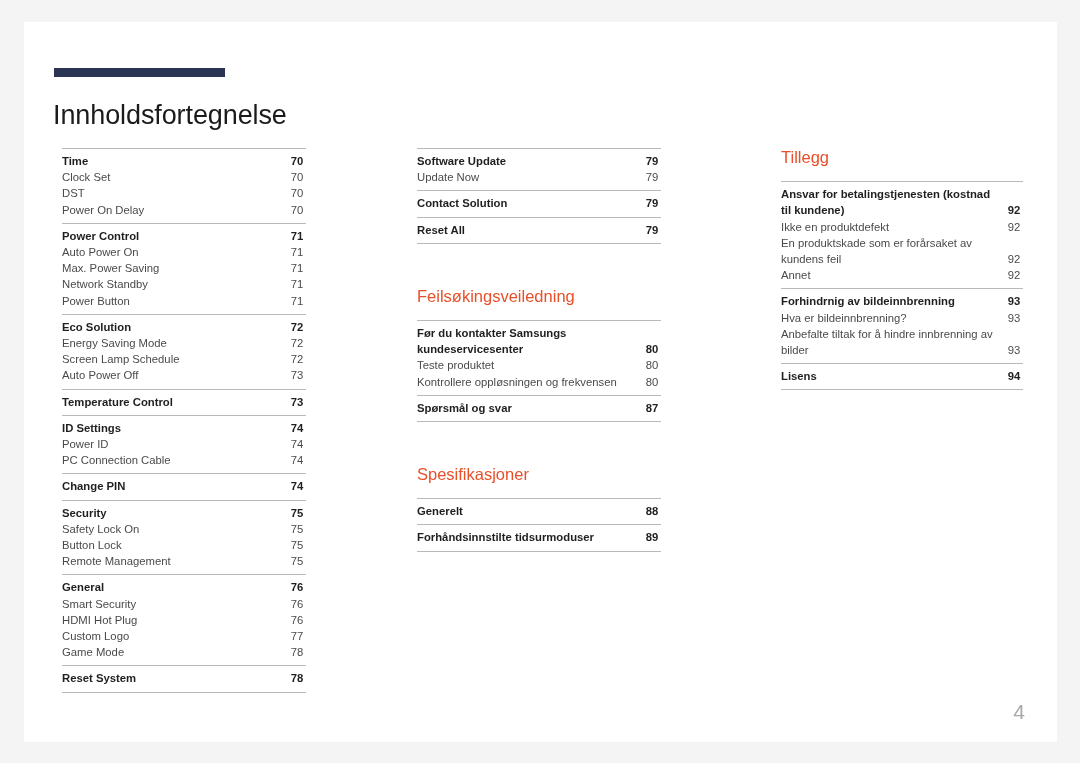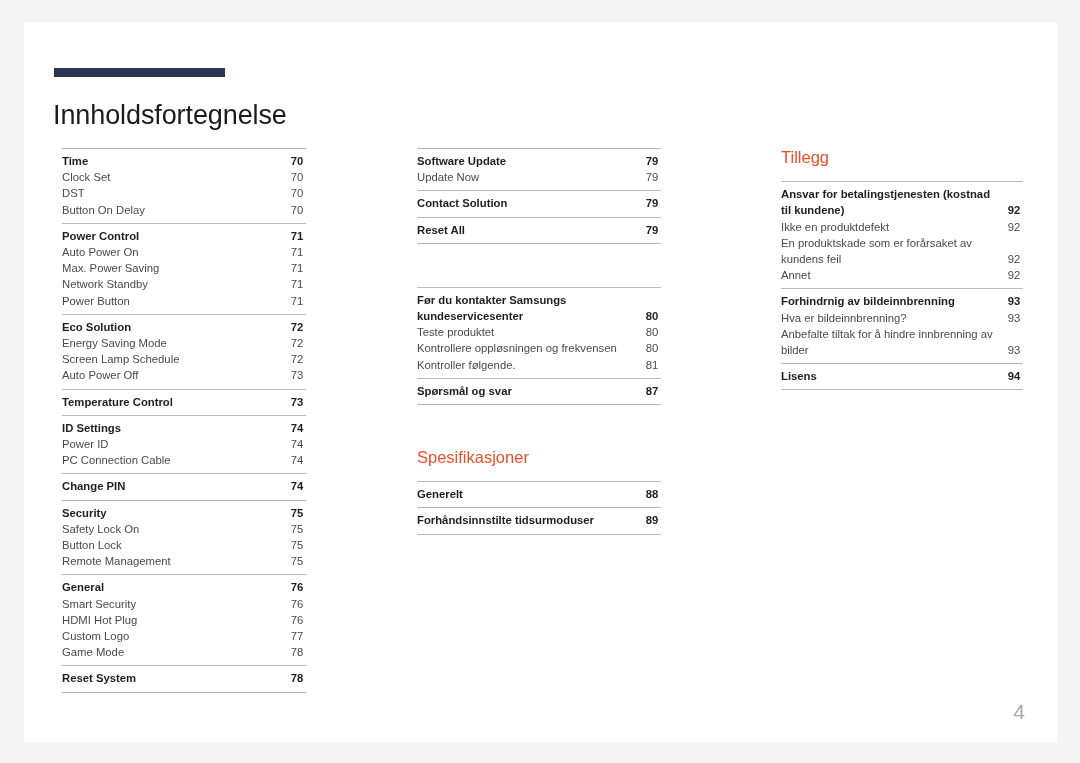--- a/index.html
+++ b/index.html
@@ -148,21 +148,21 @@
           </div>
           <div class="toc-entry">
             <span class="label">Clock Set</span>
             <span class="pageno">70</span>
           </div>
           <div class="toc-entry">
             <span class="label">DST</span>
             <span class="pageno">70</span>
           </div>
           <div class="toc-entry">
-            <span class="label">Button On Delay</span>
+            <span class="label">Power On Delay</span>
             <span class="pageno">70</span>
           </div>
         </div>
         <div class="toc-group">
           <div class="toc-entry head">
             <span class="label">Power Control</span>
             <span class="pageno">71</span>
           </div>
           <div class="toc-entry">
             <span class="label">Auto Power On</span>
@@ -289,37 +289,34 @@
             <span class="pageno">79</span>
           </div>
         </div>
         <div class="toc-group last-rule">
           <div class="toc-entry head">
             <span class="label">Reset All</span>
             <span class="pageno">79</span>
           </div>
         </div>
         <div class="section-gap"></div>
+        <div class="section-heading">Feilsøkingsveiledning</div>
         <div class="toc-group">
           <div class="toc-entry head wrap">
             <span class="label">Før du kontakter Samsungs kundeservicesenter</span>
             <span class="pageno">80</span>
           </div>
           <div class="toc-entry">
             <span class="label">Teste produktet</span>
             <span class="pageno">80</span>
           </div>
           <div class="toc-entry">
             <span class="label">Kontrollere oppløsningen og frekvensen</span>
             <span class="pageno">80</span>
           </div>
-          <div class="toc-entry">
-            <span class="label">Kontroller følgende.</span>
-            <span class="pageno">81</span>
-          </div>
         </div>
         <div class="toc-group last-rule">
           <div class="toc-entry head">
             <span class="label">Spørsmål og svar</span>
             <span class="pageno">87</span>
           </div>
         </div>
         <div class="section-gap"></div>
         <div class="section-heading">Spesifikasjoner</div>
         <div class="toc-group">

